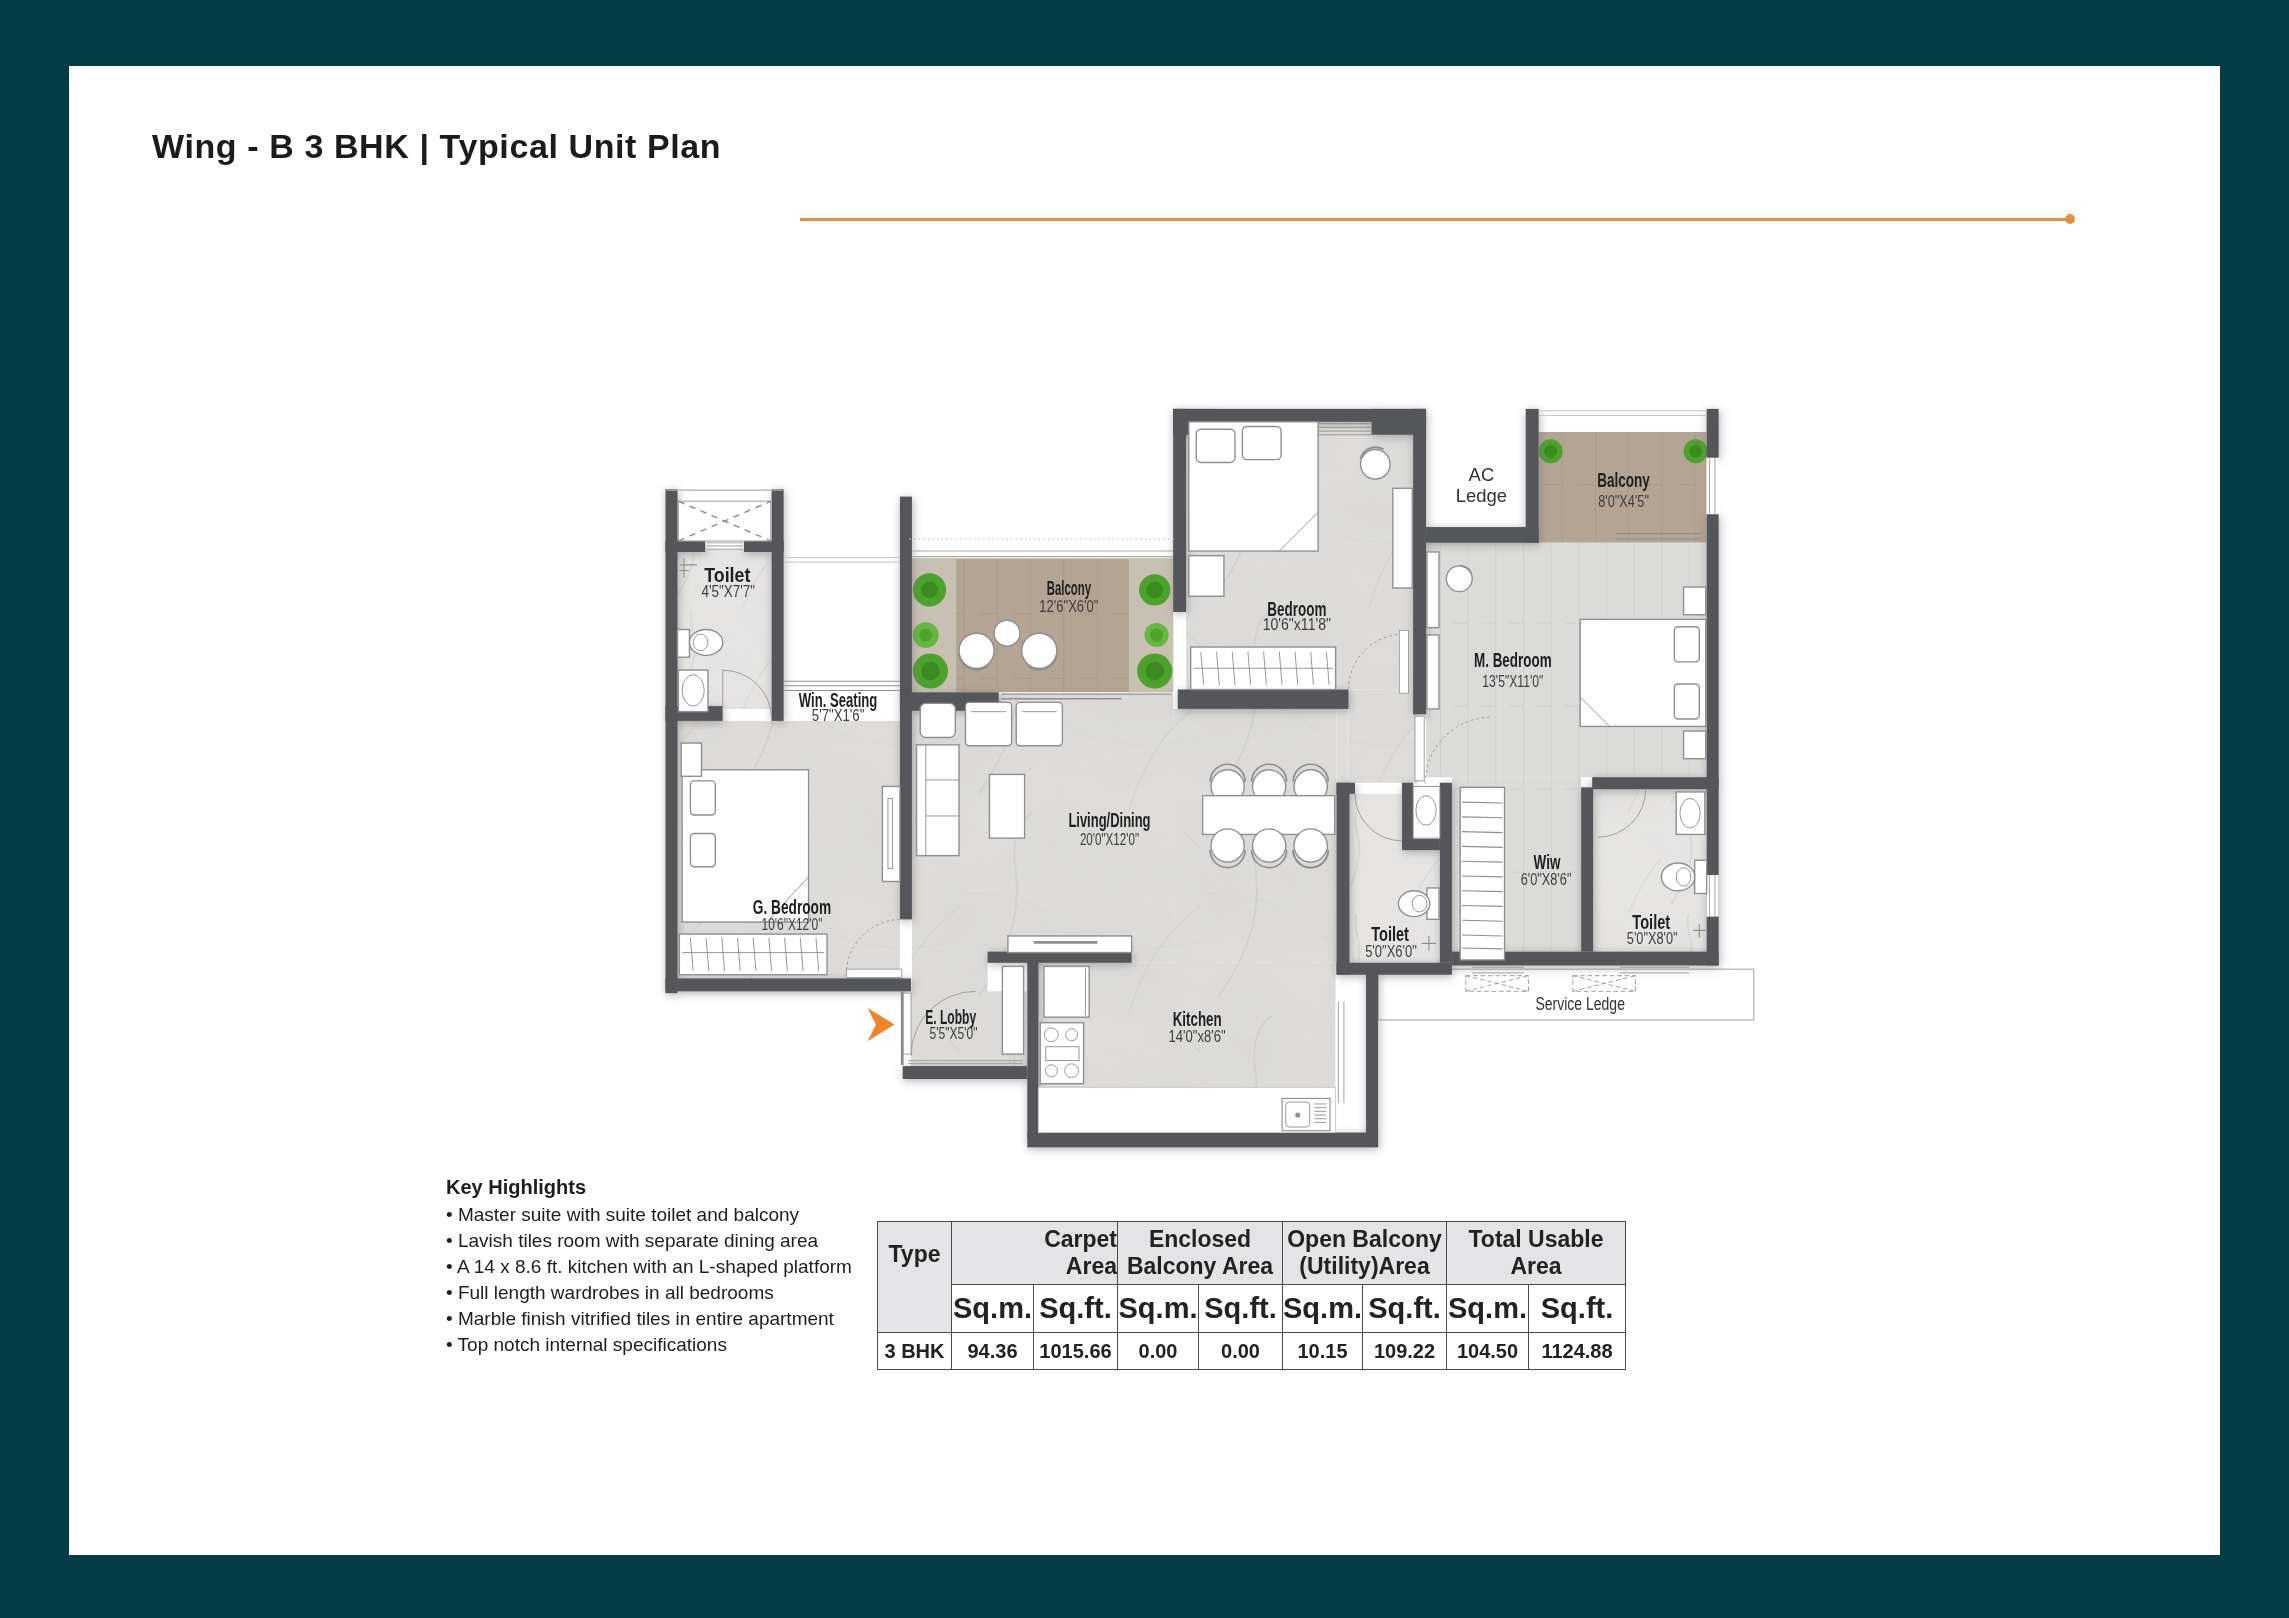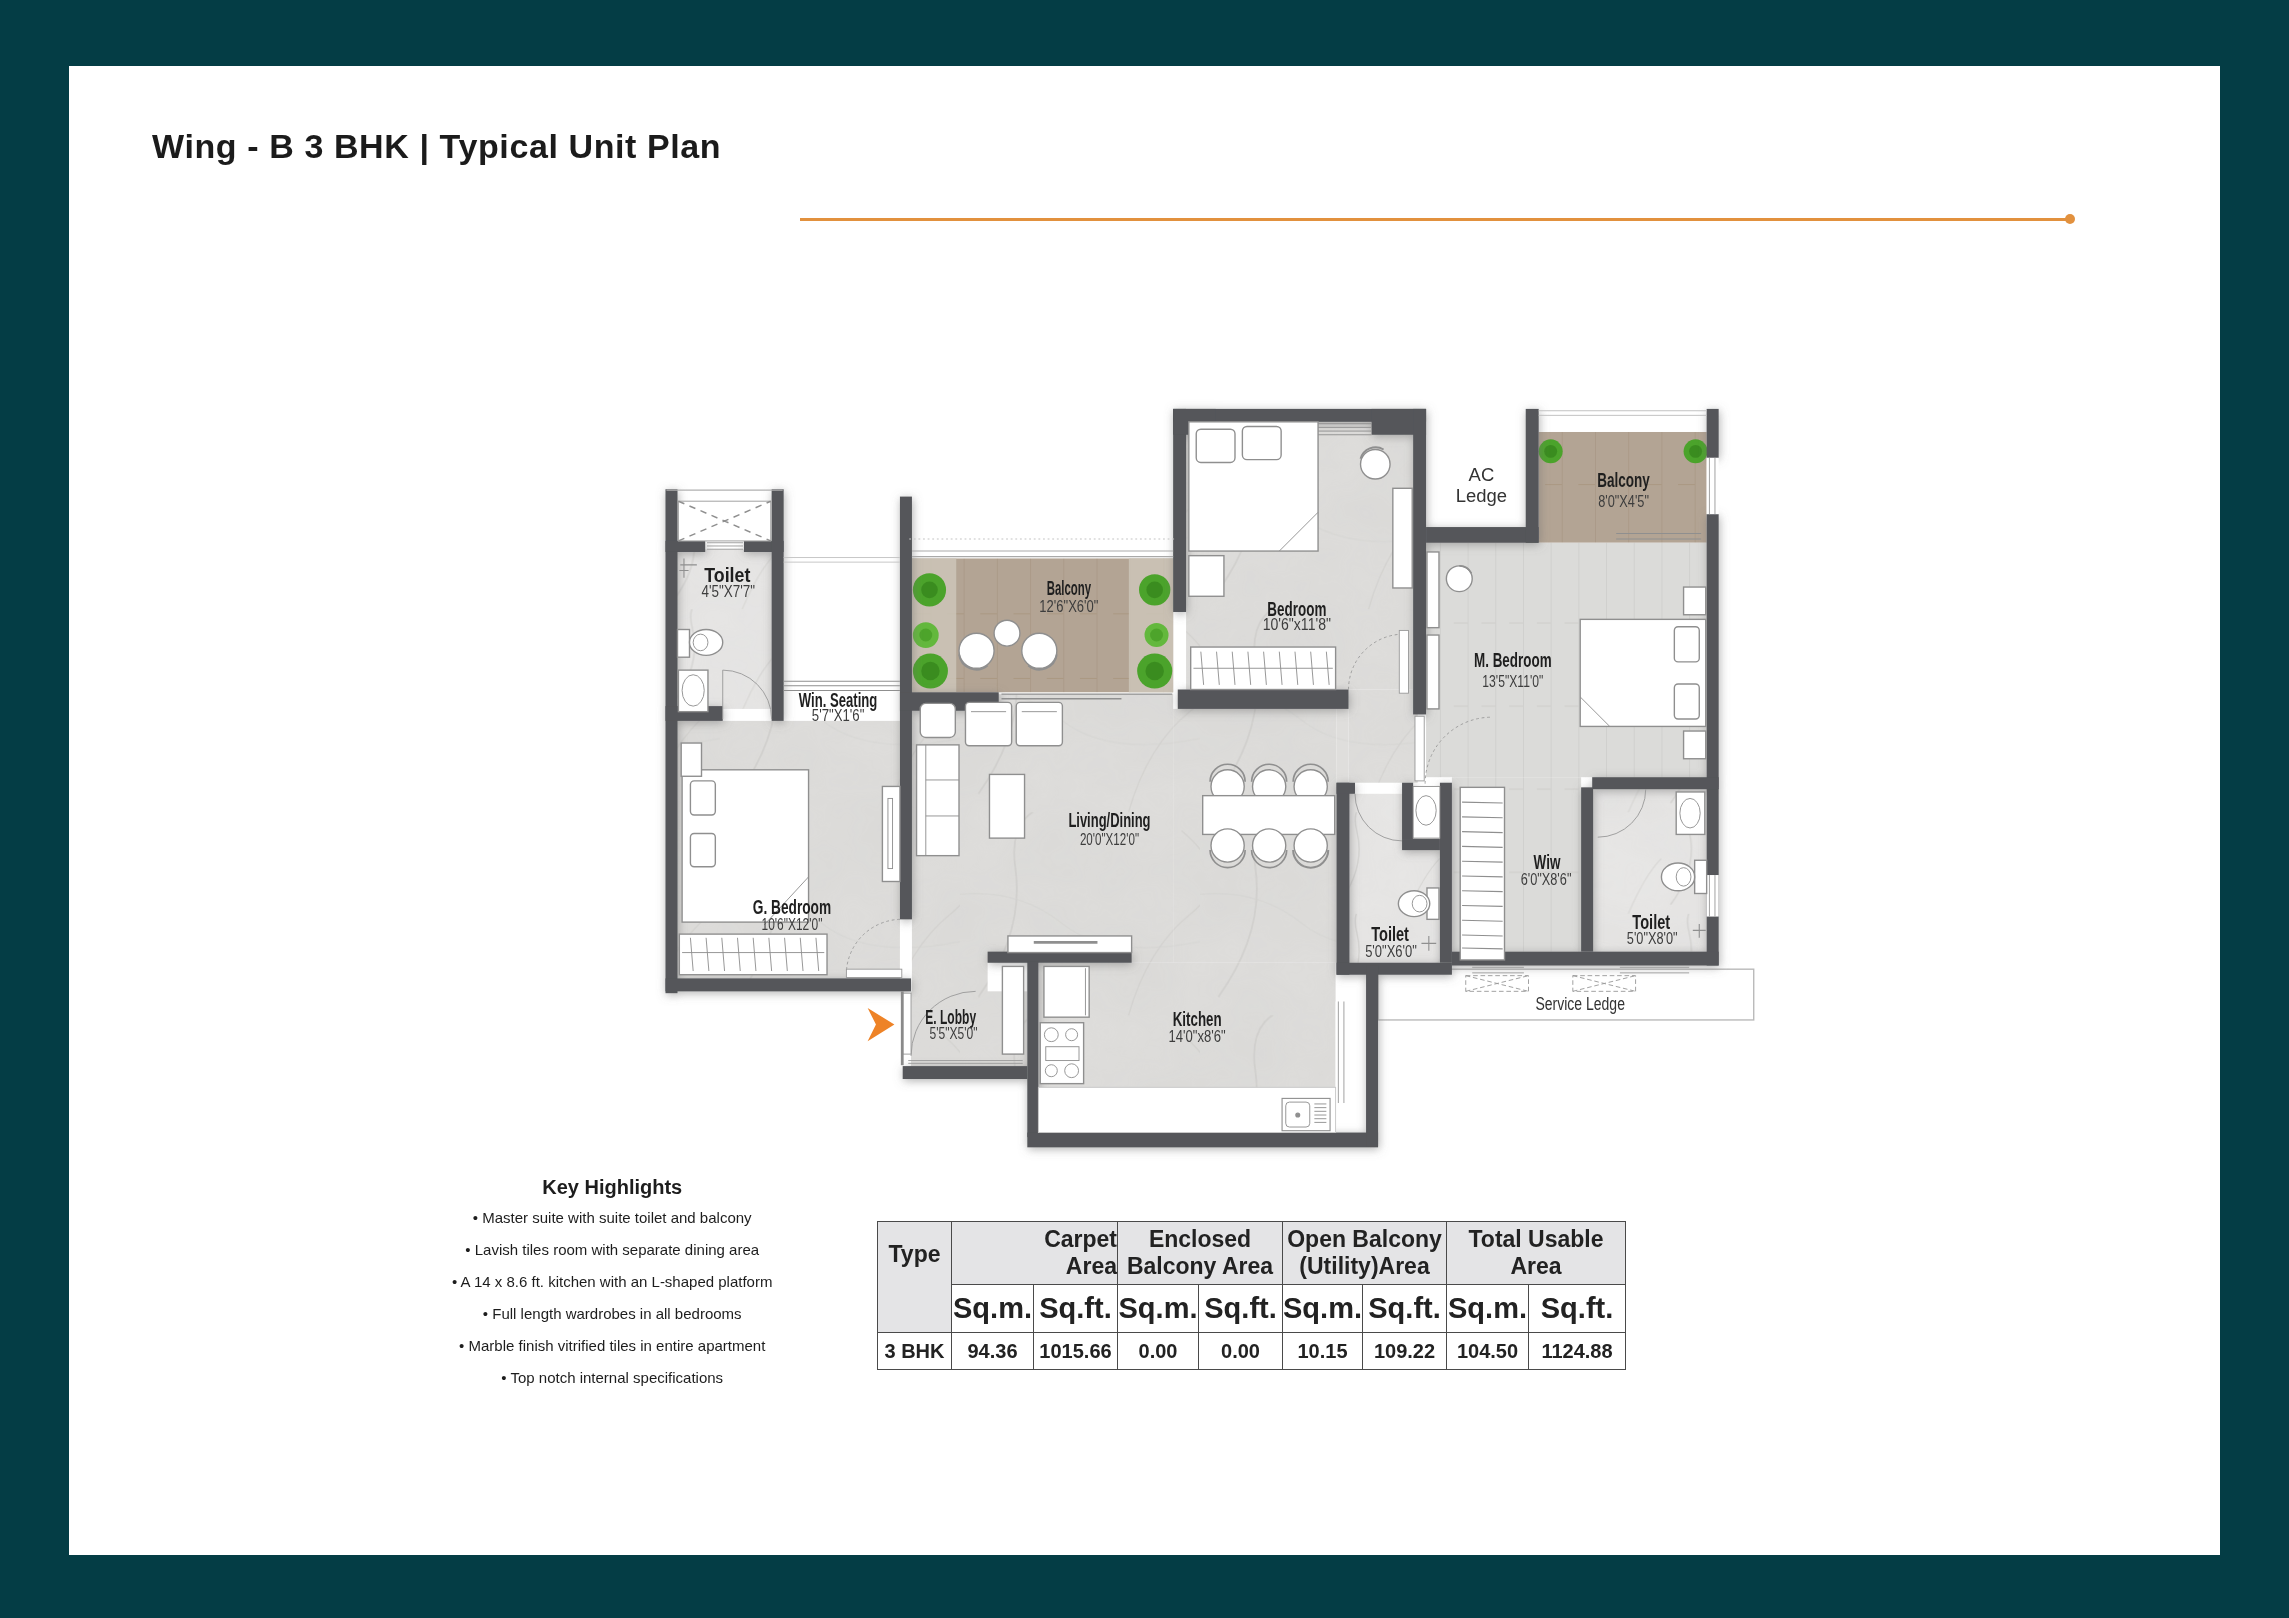--- a/index.html
+++ b/index.html
@@ -1,23 +1,23 @@
 <!DOCTYPE html>
 <html style="font-size:14.8px"><head>
 <meta charset="utf-8">
 <style>
   html,body{margin:0;padding:0;}
   body{width:2290px;height:1619px;background:#043d45;font-family:"Liberation Sans",sans-serif;position:relative;overflow:hidden;}
   .page{position:absolute;left:69px;top:66px;width:2151px;height:1489px;background:#ffffff;}
   .title{position:absolute;left:152px;top:129px;font-size:34px;font-weight:bold;letter-spacing:0.6px;color:#1b1b1b;white-space:nowrap;line-height:1;}
   .oline{position:absolute;left:800px;top:218px;width:1268px;height:2.8px;background:#e2913e;}
   .odot{position:absolute;left:2065px;top:214px;width:10px;height:10px;border-radius:50%;background:#e2913e;}
-  .kh{position:absolute;left:446px;top:1176px;color:#1d1d1d;text-align:center;}
+  .kh{position:absolute;left:446px;top:1176px;color:#1d1d1d;}
   .kh h3{margin:0 0 2.8px 0;font-size:20px;font-weight:bold;}
-  .kh div{font-size:15px;line-height:26px;margin:6px;}
+  .kh div{font-size:19px;line-height:26px;margin:0;}
   .tbl{position:absolute;left:877px;top:1221px;border-collapse:collapse;color:#222;table-layout:fixed;width:748px;}
   .tbl td{border:1.5px solid #4a4a4a;text-align:center;vertical-align:middle;padding:0;white-space:nowrap;overflow:hidden;}
   .hdr{background:#e4e4e6;font-weight:bold;font-size:23px;line-height:27px;}
   .sub{font-size:29px;font-weight:bold;}
   .dat{font-size:20px;font-weight:bold;}
 </style>
 </head>
 <body>
 
 <div class="page"></div>

